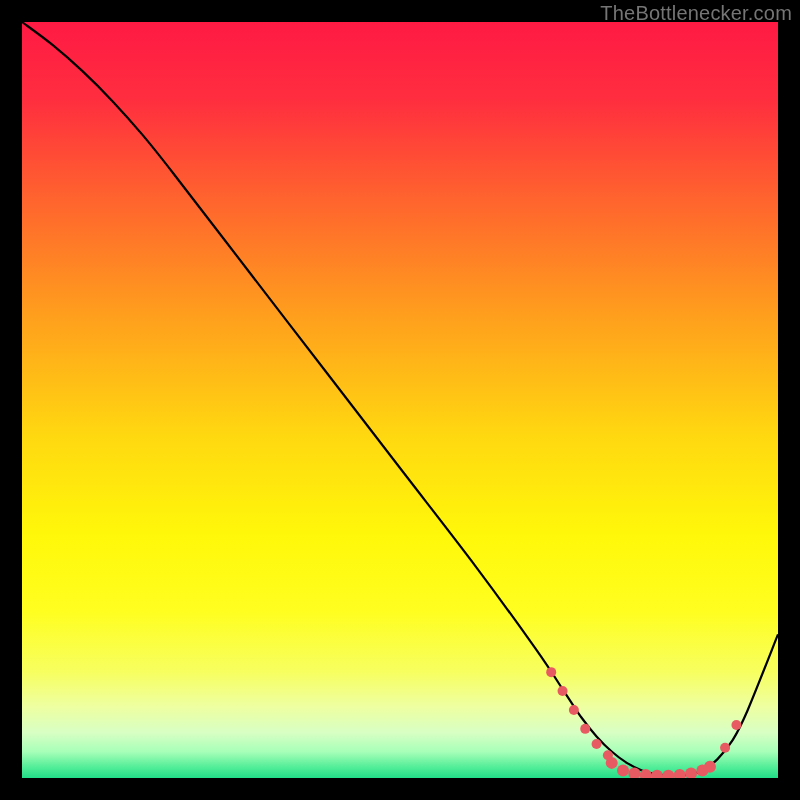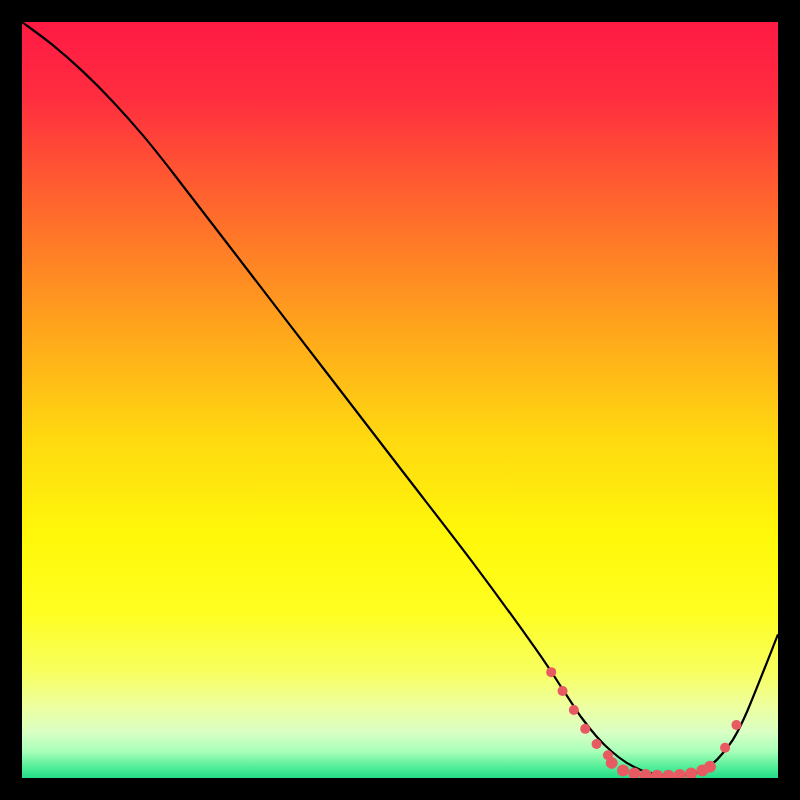--- a/index.html
+++ b/index.html
@@ -31,20 +31,21 @@
     color: #757575;
     font-size: 20px;
     letter-spacing: 0.2px;
   }
   svg { display: block; }
 </style>
 </head>
 <body>
 
 <div class="frame">
+  <div class="attribution">TheBottlenecker.com</div>
 
   <div class="plot">
     <svg id="chart-svg" width="756" height="756" viewBox="0 0 756 756">
       <defs>
         <linearGradient id="bg-grad" x1="0" y1="0" x2="0" y2="1">
             <stop offset="0.00%" stop-color="#ff1a44"></stop>
             <stop offset="10.00%" stop-color="#ff2d3f"></stop>
             <stop offset="25.00%" stop-color="#ff6a2c"></stop>
             <stop offset="40.00%" stop-color="#ffa31c"></stop>
             <stop offset="55.00%" stop-color="#ffd910"></stop>

